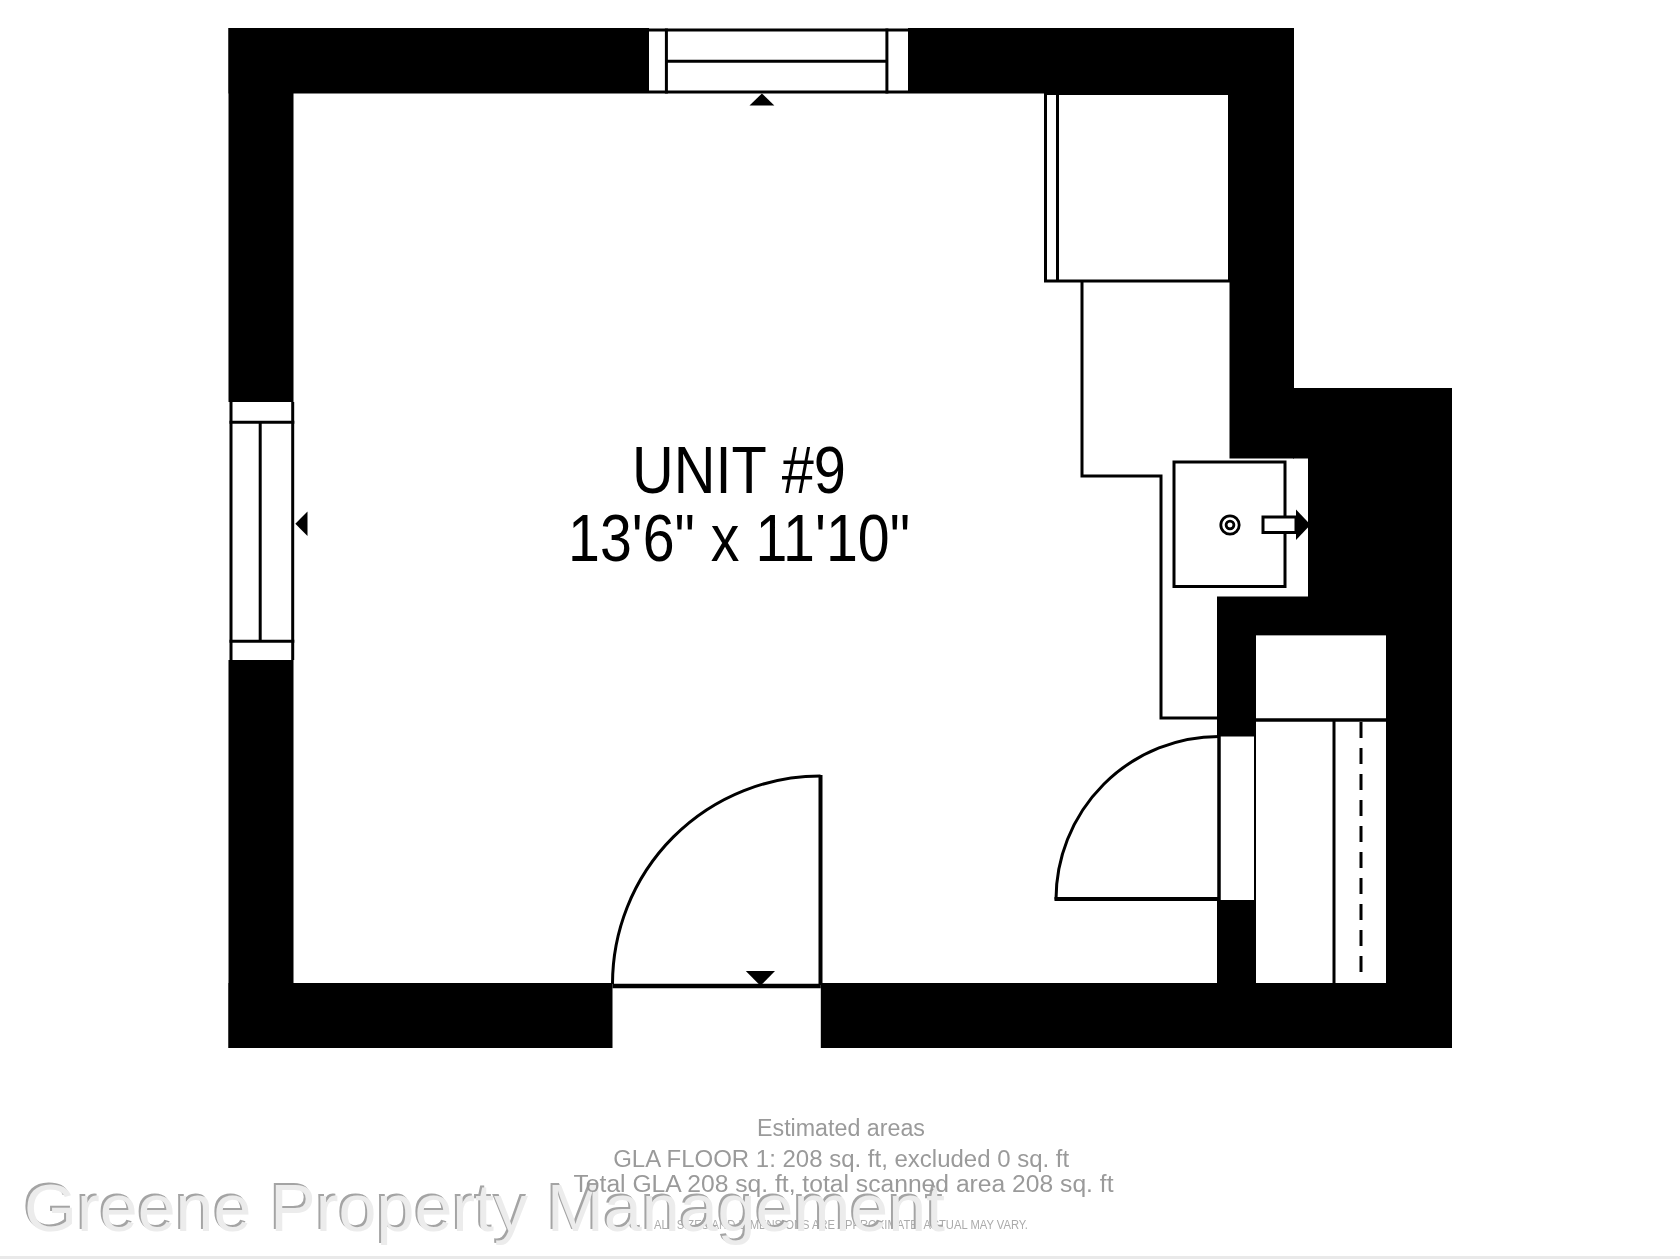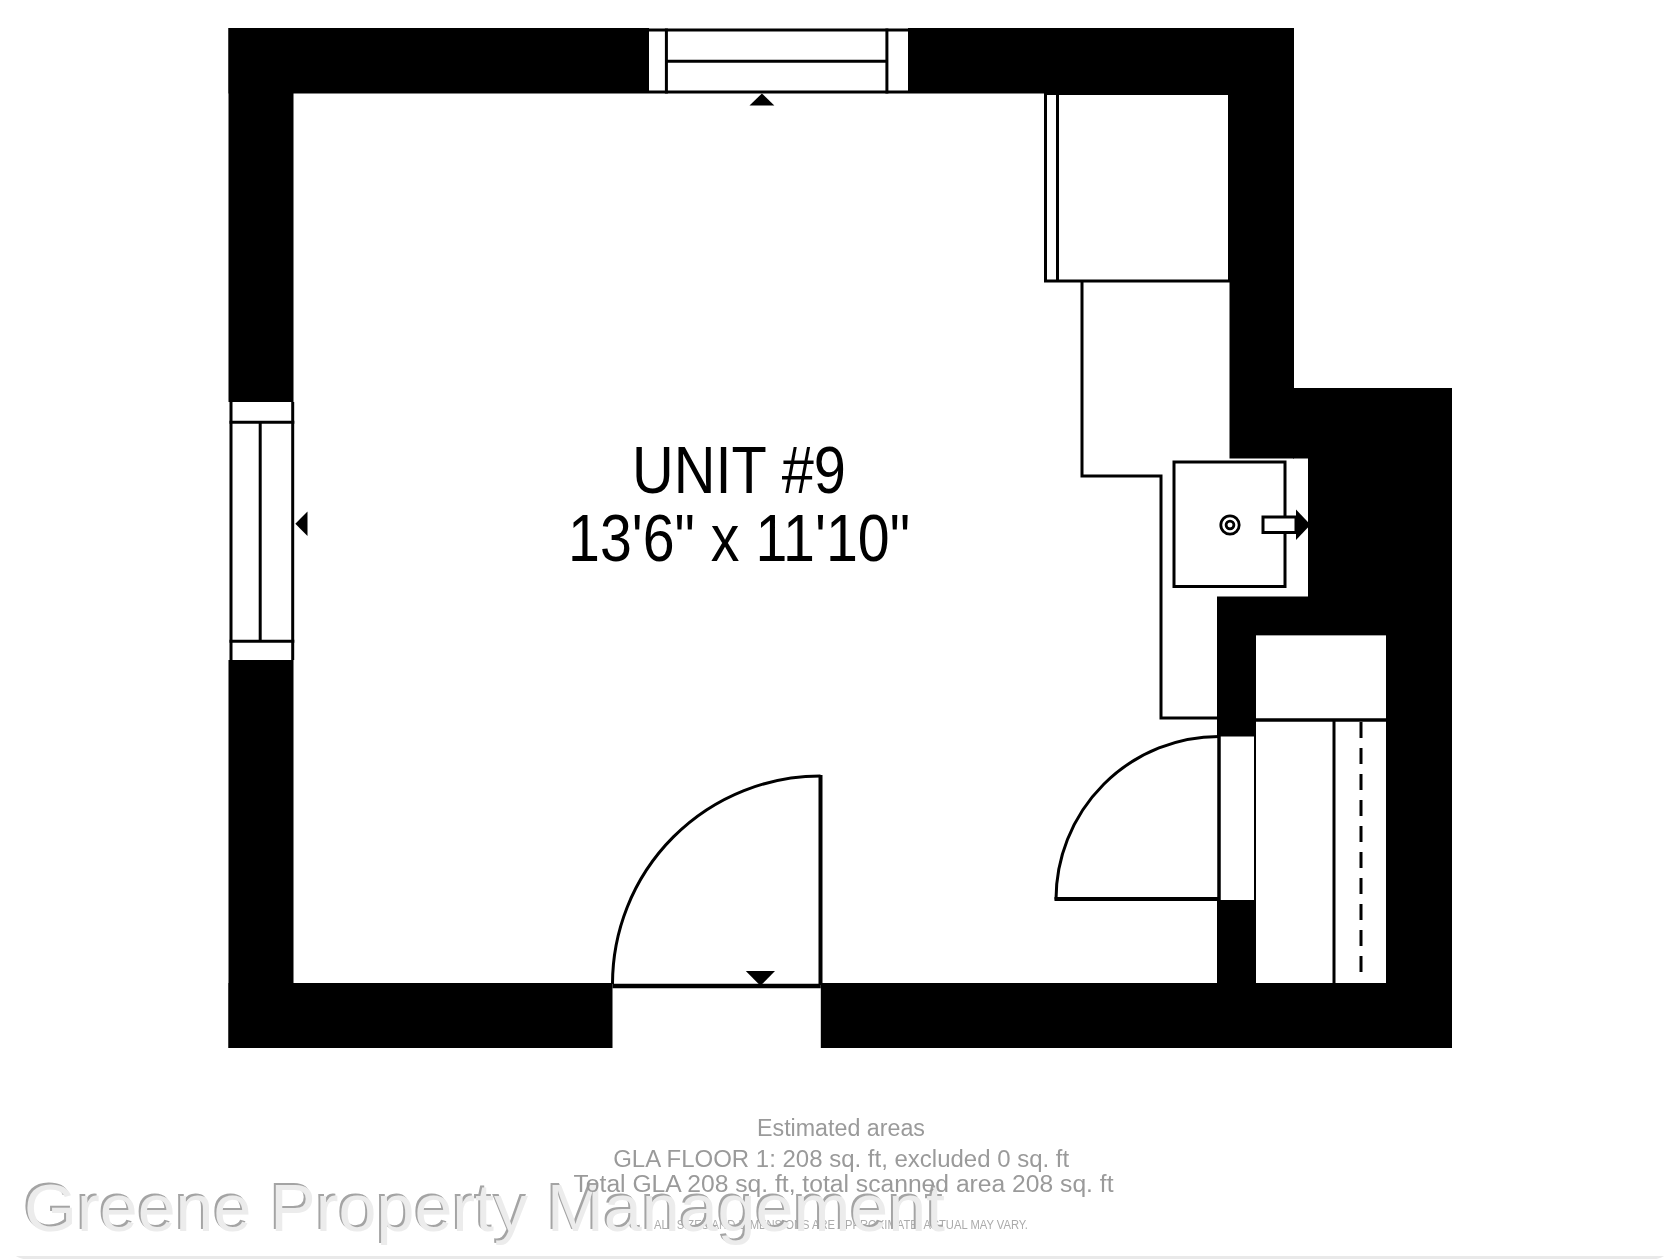--- a/index.html
+++ b/index.html
@@ -1,17 +1,17 @@
 <!DOCTYPE html>
 <html><head>
 <meta charset="utf-8">
 <style>
   html,body{margin:0;padding:0;background:#ffffff;}
   .page{position:relative;width:1680px;height:1260px;overflow:hidden;background:#fff;
-        font-family:"Liberation Sans", sans-serif;border-radius:31px;}
+        font-family:"Liberation Sans", sans-serif;}
   svg{position:absolute;left:0;top:0;}
 </style>
 </head>
 <body>
 <div class="page">
 <svg width="1680" height="1260" viewBox="0 0 1680 1260">
   <defs>
         <filter id="wmblur" x="-5%" y="-5%" width="110%" height="110%">
           <feGaussianBlur stdDeviation="0.6"></feGaussianBlur>
         </filter>

